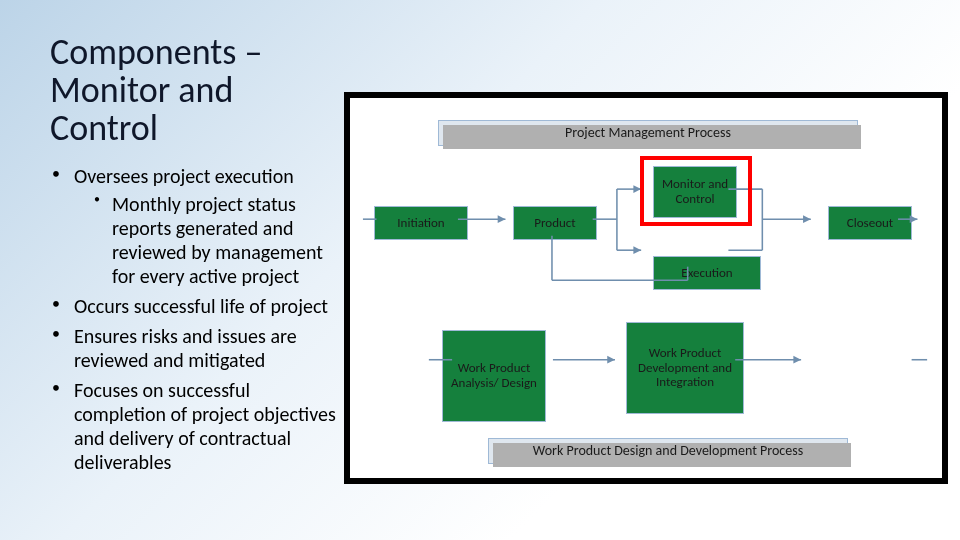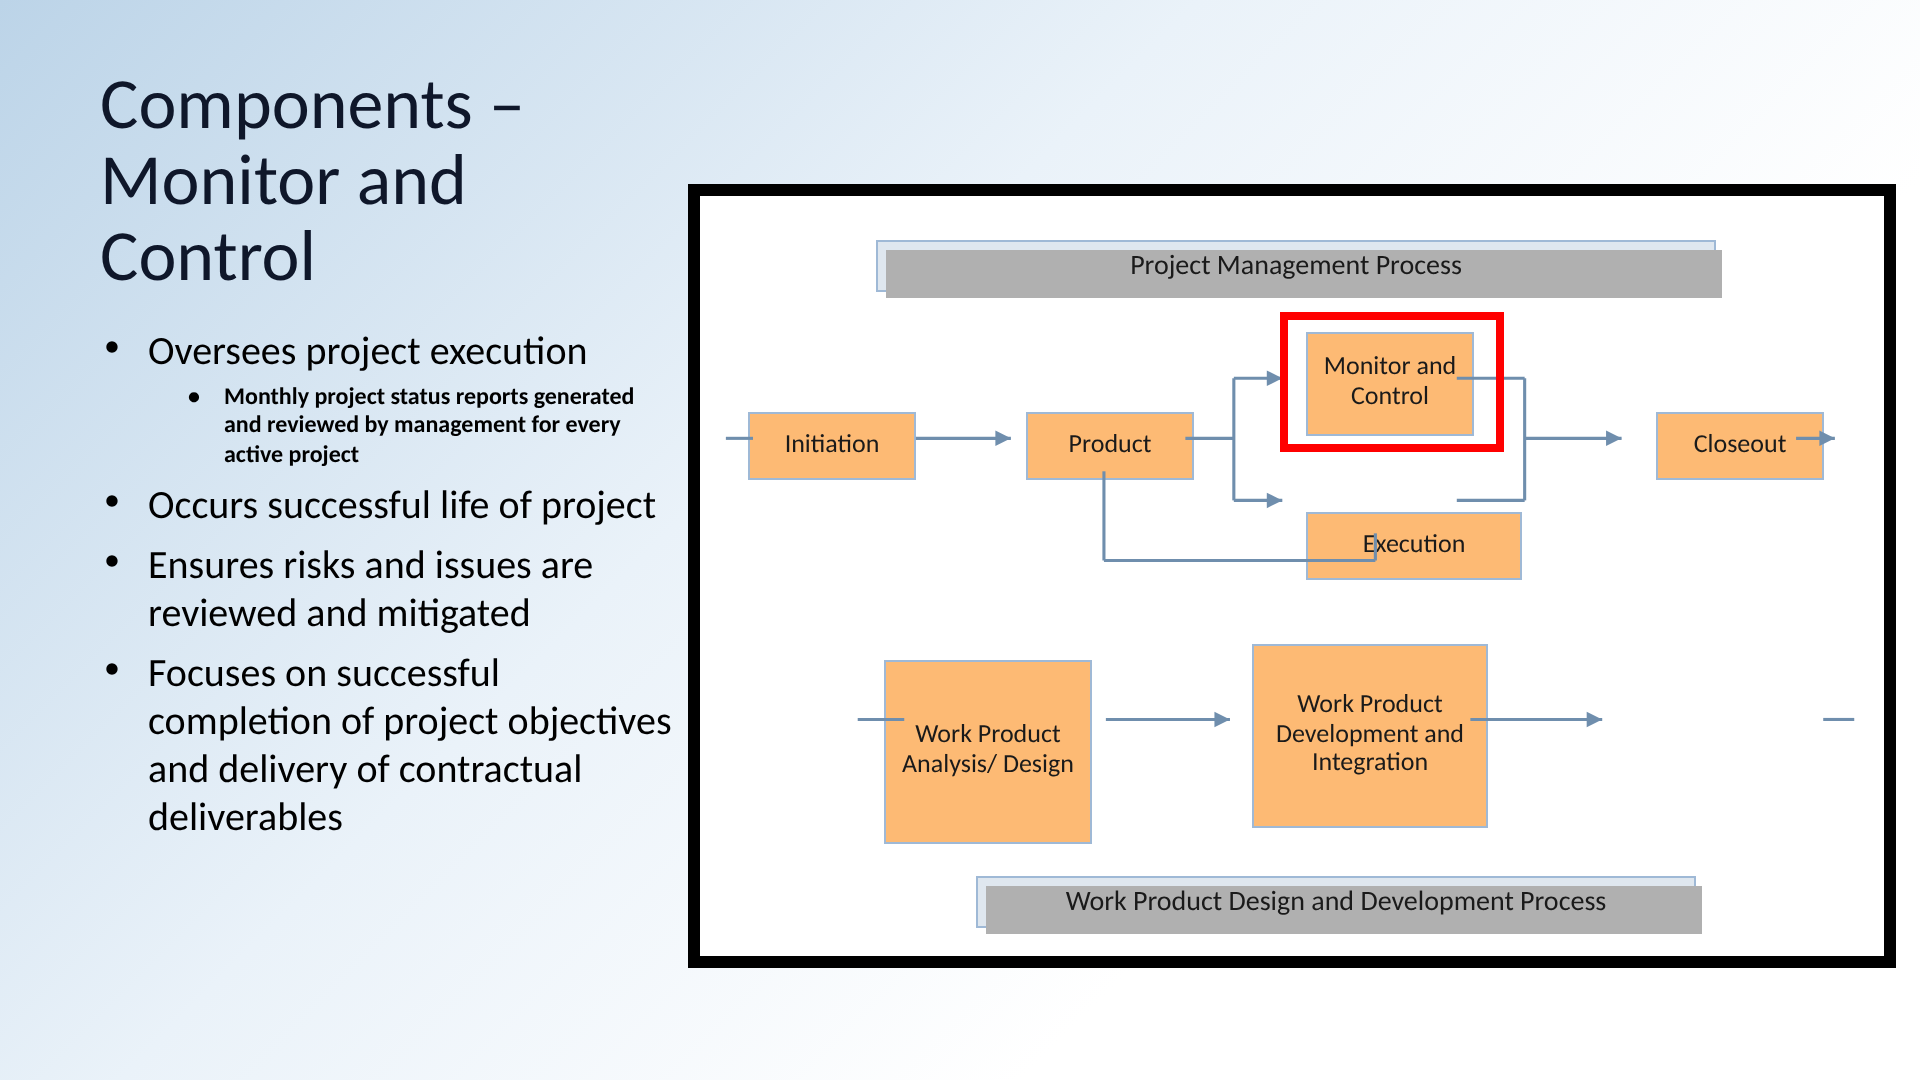--- a/index.html
+++ b/index.html
@@ -42,42 +42,42 @@
   }
   .sub {
     list-style: none;
     padding-left: 20px;
     margin-top: 4px;
     margin-bottom: 6px;
   }
   .sub > li {
     position: relative;
     padding-left: 18px;
-    font-size: 12px;
+    font-size: 20px;
     line-height: 1.2;
-    font-weight: 700;
+    font-weight: 400;
   }
   .sub > li::before {
     content: "•";
     position: absolute;
     left: 0; top: 0;
     font-size: 12px;
   }
   .diagram {
     position: absolute;
     left: 344px; top: 92px;
     width: 604px; height: 392px;
     background: #fff;
     border: 6px solid #000000;
   }
   .diagram-inner { position: relative; width: 100%; height: 100%; }
   .db {
     position: absolute;
     border: 1px solid #9fb9d6;
-    background: #fdba74;
+    background: #15803d;
     font-size: 13px;
     text-align: center;
     display: flex;
     align-items: center;
     justify-content: center;
     line-height: 1.15;
     padding: 2px 4px;
   }
   .db.header {
     background: #dfe7ef;
@@ -123,21 +123,21 @@
   <li>Occurs successful life of project</li>
   <li>Ensures risks and issues are reviewed and mitigated</li>
   <li>Focuses on successful completion of project objectives and delivery of contractual deliverables</li>
 </ul>
 
 <div class="diagram">
   <div class="diagram-inner">
 
     <div class="db header shadow" style="left:88px; top:22px; width:420px;">Project Management Process</div>
 
-    <div class="db" style="left:24px; top:108px; width:84px; height:34px;">Initiation</div>
+    <div class="db" style="left:24px; top:108px; width:94px; height:34px;">Initiation</div>
 
     <div class="db" style="left:163px; top:108px; width:84px; height:34px;">Product</div>
 
     <div class="db" style="left:303px; top:68px; width:84px; height:52px;">Monitor and Control</div>
 
     <div class="db" style="left:303px; top:158px; width:108px; height:34px;text-align:center;">Execution</div>
 
     <div class="db" style="left:478px; top:108px; width:84px; height:34px;">Closeout</div>
 
     <div class="highlight" style="left:290px; top:58px; width:112px; height:70px;"></div>

